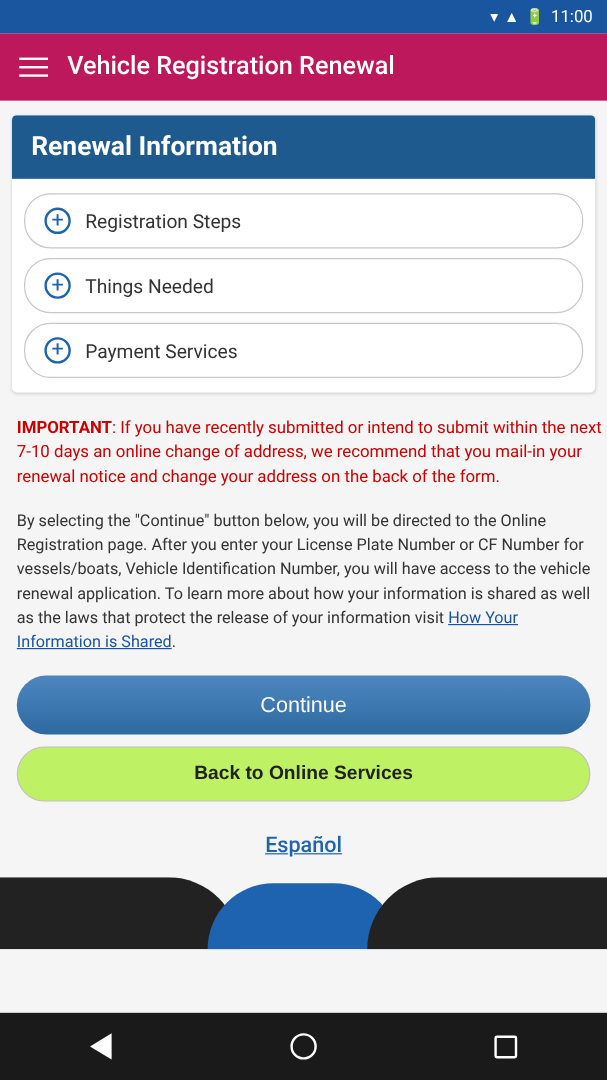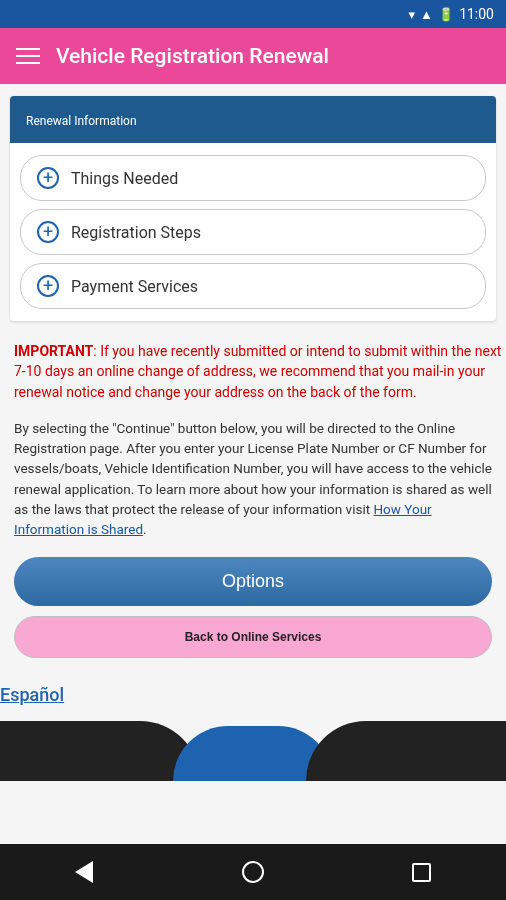--- a/index.html
+++ b/index.html
@@ -31,21 +31,21 @@
       color: white;
       font-size: 14px;
       font-weight: normal;
     }
     .wifi-icon { color: white; font-size: 13px; }
     .signal-icon { color: white; font-size: 13px; }
     .battery-icon { color: white; font-size: 13px; }
 
     
     .header {
-      background: #ec4899;
+      background: #be185d;
       height: 56px;
       display: flex;
       align-items: center;
       padding: 13px 16px;
       gap: 16px;
     }
     .hamburger-icon {
       display: flex;
       flex-direction: column;
       gap: 5px;
@@ -78,22 +78,22 @@
       border-radius: 4px;
       overflow: hidden;
       box-shadow: 0 1px 3px rgba(0,0,0,0.15);
     }
     .renewal-card-header {
       background: #1e5a8e;
       padding: 14px 16px;
     }
     .renewal-card-header-title {
       color: white;
-      font-size: 12px;
-      font-weight: 400;
+      font-size: 22px;
+      font-weight: 700;
     }
     .renewal-card-body {
       padding: 12px 10px;
       display: flex;
       flex-direction: column;
       gap: 8px;
     }
     .accordion-item {
       border: 1.5px solid #c8c8c8;
       border-radius: 22px;
@@ -160,35 +160,35 @@
       padding: 14px;
       text-align: center;
       border-radius: 26px;
       border: none;
       cursor: pointer;
       width: calc(100% - 28px);
     }
     .btn-back {
       display: block;
       margin: 0 14px 16px 14px;
-      background: #f9a8d4;
+      background: #bef264;
       color: #222;
-      font-size: 12px;
+      font-size: 16px;
       font-weight: bold;
       padding: 13px;
       text-align: center;
       border-radius: 26px;
       border: 1.5px solid #c0c0c0;
       cursor: pointer;
       width: calc(100% - 28px);
     }
 
     
     .espanol-link {
-      text-align: left;
+      text-align: center;
       padding: 10px 0 16px 0;
     }
     .espanol-link a {
       color: #1e63b0;
       font-size: 18px;
       text-decoration: underline;
       font-weight: 500;
     }
 
     
@@ -290,45 +290,45 @@
 <div class="main-content">
 
   <div class="renewal-card">
     <div class="renewal-card-header">
       <span class="renewal-card-header-title">Renewal Information</span>
     </div>
     <div class="renewal-card-body">
 
       <div class="accordion-item">
         <div class="plus-icon"></div>
-        <span class="accordion-label">Things Needed</span>
+        <span class="accordion-label">Registration Steps</span>
       </div>
 
       <div class="accordion-item">
         <div class="plus-icon"></div>
-        <span class="accordion-label">Registration Steps</span>
+        <span class="accordion-label">Things Needed</span>
       </div>
 
       <div class="accordion-item">
         <div class="plus-icon"></div>
         <span class="accordion-label">Payment Services</span>
       </div>
 
     </div>
   </div>
 
   <div class="important-notice">
     <span class="important-bold">IMPORTANT</span><span>: If you have recently submitted or intend to submit within the next 7-10 days an online change of address, we recommend that you mail-in your renewal notice and change your address on the back of the form.</span>
   </div>
 
   <div class="info-text">
     <span>By selecting the "Continue" button below, you will be directed to the Online Registration page. After you enter your License Plate Number or CF Number for vessels/boats, Vehicle Identification Number, you will have access to the vehicle renewal application. To learn more about how your information is shared as well as the laws that protect the release of your information visit </span><a href="#">How Your Information is Shared</a><span>.</span>
   </div>
 
-  <button class="btn-continue">Options</button>
+  <button class="btn-continue">Continue</button>
 
   <button class="btn-back">Back to Online Services</button>
 
   <div class="espanol-link">
     <a href="#">Español</a>
   </div>
 
   <div class="wave-decoration">
     <div class="wave-left"></div>
     <div class="wave-center"></div>

